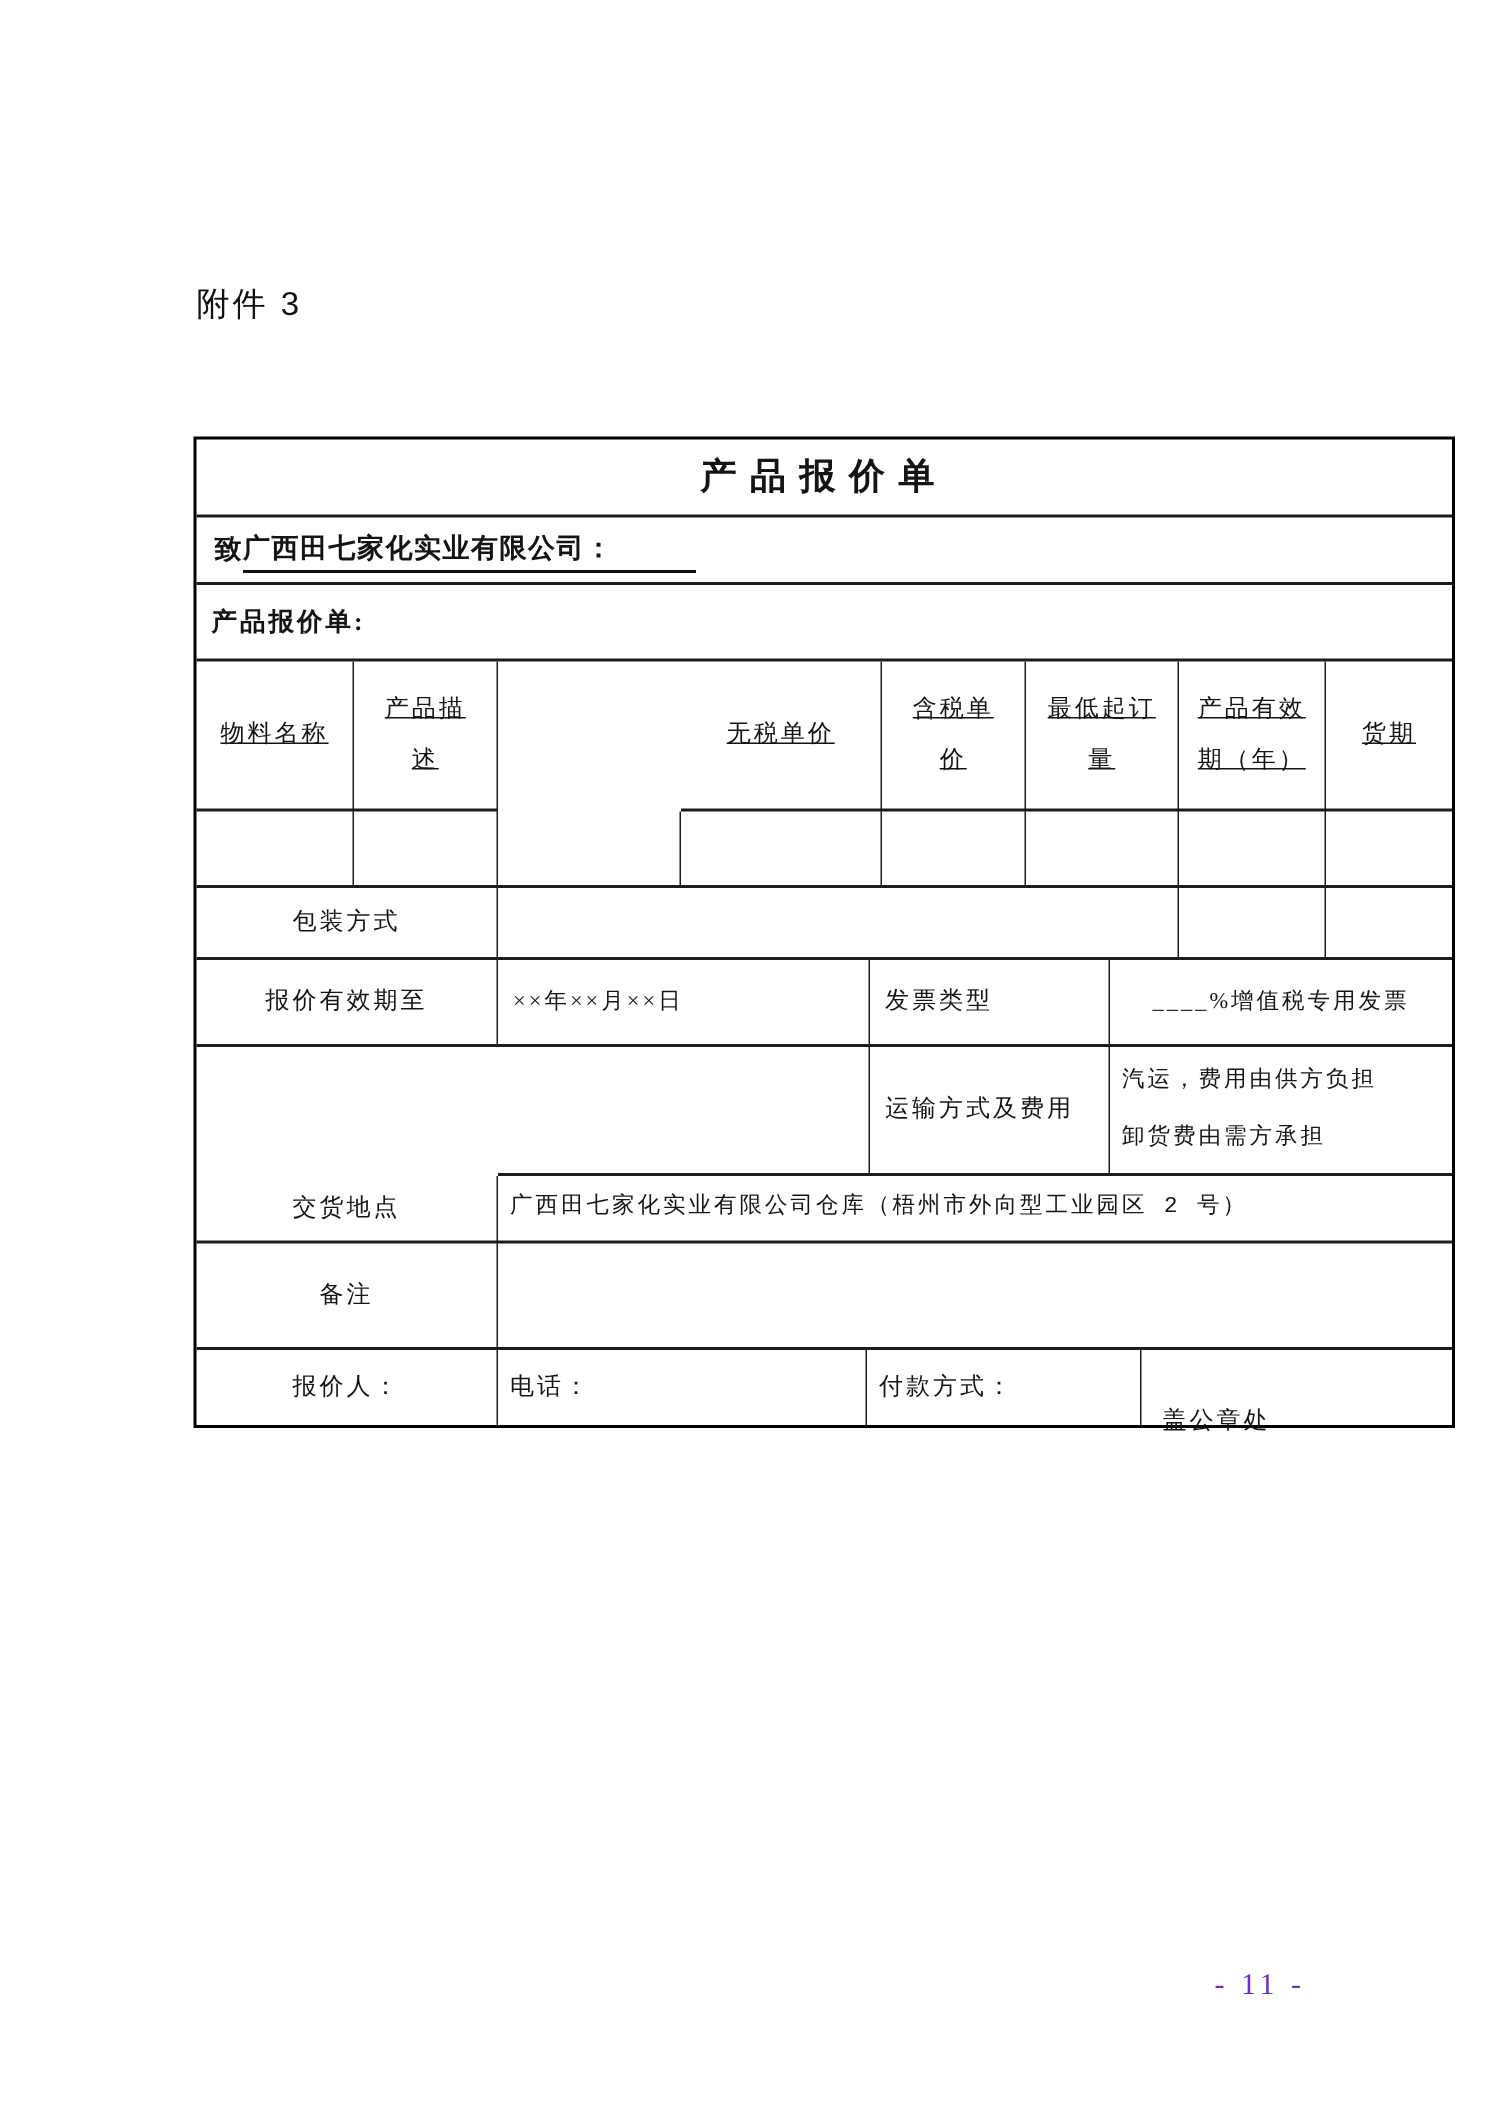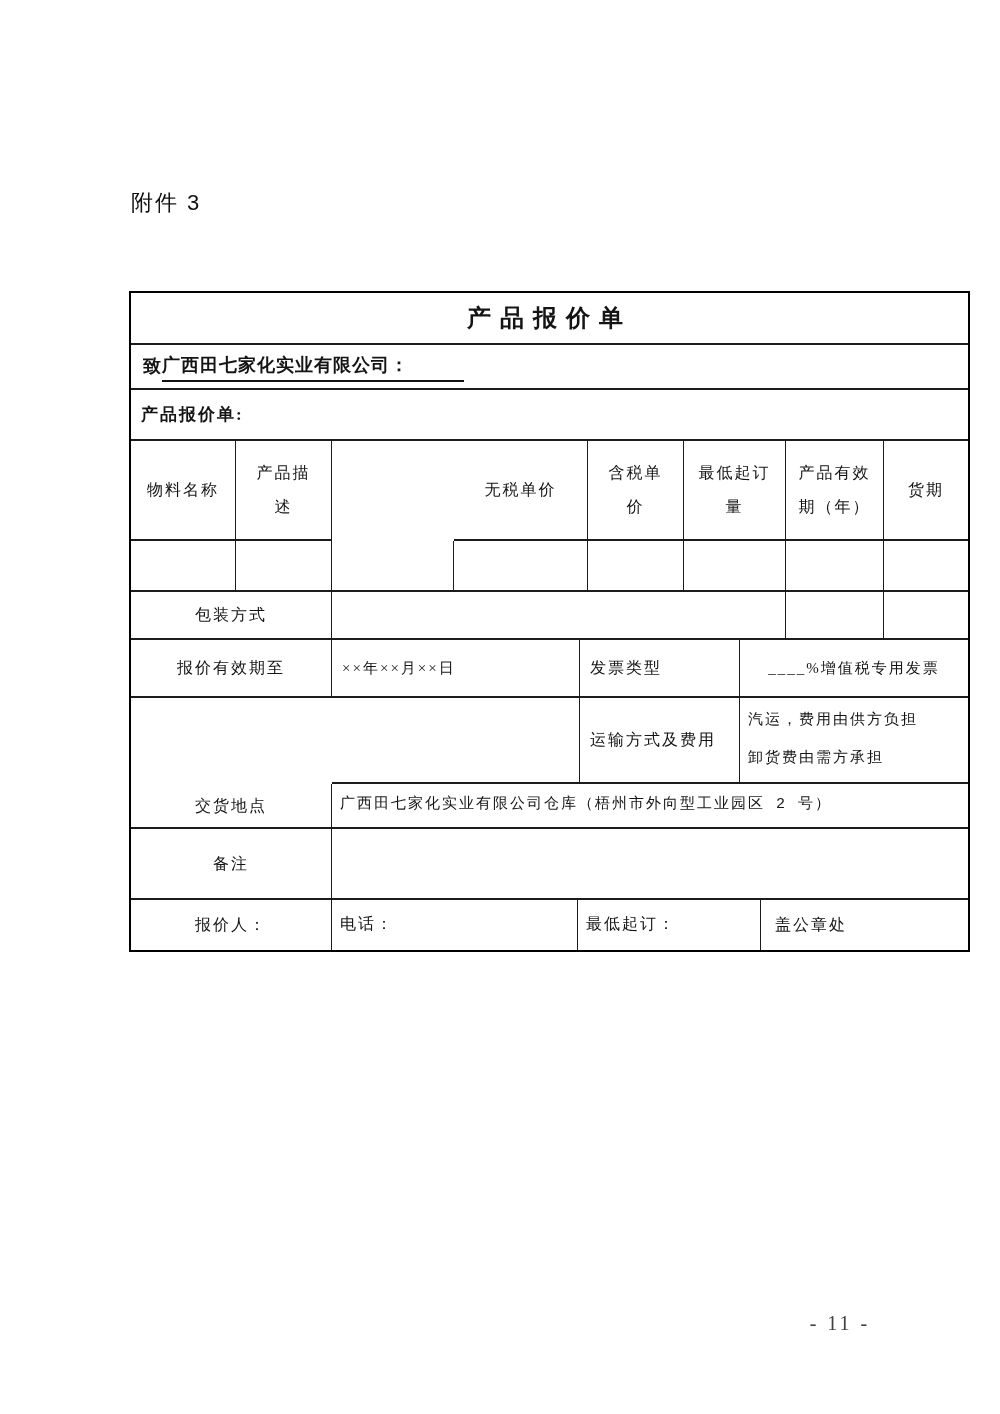--- a/index.html
+++ b/index.html
@@ -32,30 +32,30 @@
   }
   .no-r { border-right:none; }
   .no-b { border-bottom:none; }
   .lft { justify-content:flex-start; text-align:left; }
   .b { font-weight:bold; }
 
   .title-cell { font-size:24px; font-weight:bold; letter-spacing:9px; }
   .sal { font-size:18px; padding-left:12px; letter-spacing:1px; }
   .sal .comp { border-bottom:2px solid #111; padding-right:55px; padding-bottom:1px; display:inline-block; }
   .sec { font-size:17px; padding-left:10px; }
-  .hdr { line-height:2.1; }
+  .hdr { line-height:2.1;text-decoration:underline; }
   .v15 { font-size:15px; }
   .pl10 { padding-left:10px; }
   .pl8 { padding-left:8px;font-family:Liberation Mono, monospace; }
-  .pl14 { padding-left:14px; }
+  .pl14 { padding-left:14px;margin-top:23px; }
   .two-line { line-height:2.55; }
 
   .page-num {
     position:absolute; left:790px; top:1312px; width:100px;
-    text-align:center; font-size:20px; letter-spacing:3px; color:#404040;
+    text-align:center; font-size:20px; letter-spacing:3px; color:#6d28d9;
   }
 </style>
 </head>
 <body>
 
 <div class="page">
 
   <div class="attachment">附件 3</div>
 
   <div class="tbl">
@@ -103,20 +103,20 @@
 卸货费由需方承担</div>
 
     <div class="cell" style="left:0;top:491px;width:201px;height:45px">交货地点</div>
     <div class="cell no-r lft pl8 v15" style="left:201px;top:491px;width:636px;height:45px">广西田七家化实业有限公司仓库（梧州市外向型工业园区 2 号）</div>
 
     <div class="cell" style="left:0;top:536px;width:201px;height:71px">备注</div>
     <div class="cell no-r" style="left:201px;top:536px;width:636px;height:71px"></div>
 
     <div class="cell no-b lft pl8" style="left:201px;top:607px;width:246px;height:50px">电话：</div>
     <div class="cell no-b" style="left:0;top:607px;width:201px;height:50px">报价人：</div>
-    <div class="cell no-b lft pl8" style="left:447px;top:607px;width:183px;height:50px">最低起订：</div>
+    <div class="cell no-b lft pl8" style="left:447px;top:607px;width:183px;height:50px">付款方式：</div>
     <div class="cell no-b no-r lft pl14" style="left:630px;top:607px;width:207px;height:50px">盖公章处</div>
 
   </div>
 
   <div class="page-num">- 11 -</div>
 
 </div>
 
 </body></html>

